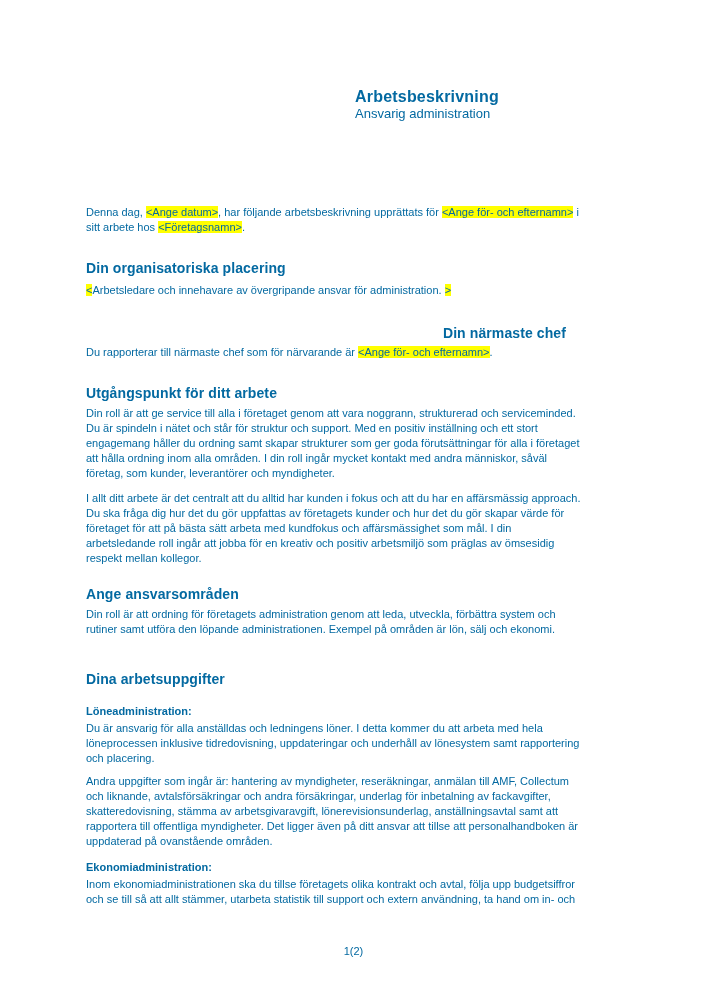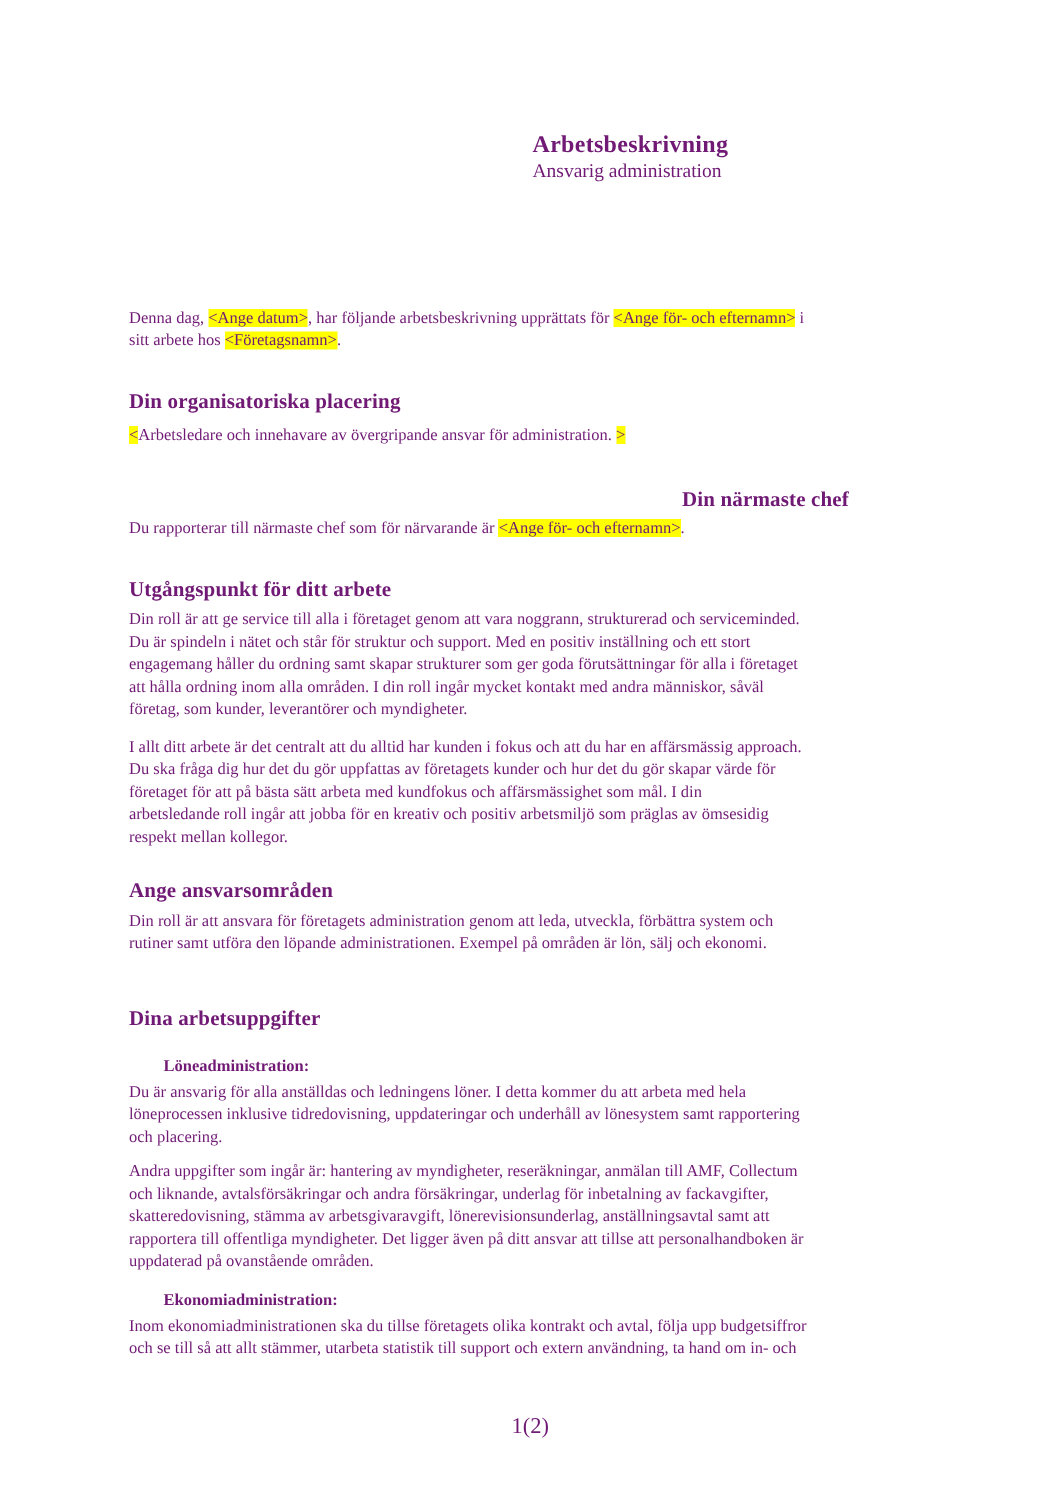--- a/index.html
+++ b/index.html
@@ -1,34 +1,34 @@
 <!DOCTYPE html>
 <html><head>
 <meta charset="utf-8">
 <style>
   html,body{margin:0;padding:0;background:#ffffff;}
   .page{
     position:relative;
     width:626px;height:1000px;
     background:#ffffff;
-    color:#701a75;
-    font-family:Liberation Serif, serif;
+    color:#0369a1;
+    font-family:Liberation Sans, sans-serif;
     overflow:hidden;
   }
   .content{padding:87px 60px 0 86px;}
   .title-block{margin-left:269px;}
   .doc-title{font-size:16px;font-weight:bold;line-height:19px;letter-spacing:0.2px;}
   .doc-subtitle{font-size:13px;line-height:16px;}
   .para .ln{font-size:11px;line-height:15px;white-space:pre;}
   .hl{background:#ffff00;}
   .sec-heading{font-size:14px;font-weight:bold;line-height:17px;letter-spacing:0.1px;}
-  .sub-heading{font-size:11px;font-weight:bold;line-height:15px;margin-left:23px;}
+  .sub-heading{font-size:11px;font-weight:bold;line-height:15px;}
   .footer{
     position:absolute;top:944px;left:0;width:707px;
-    text-align:center;font-size:15px;line-height:15px;
+    text-align:center;font-size:11px;line-height:15px;
   }
   
   .mt-intro{margin-top:83px;}
   .mt-h1{margin-top:25px;}
   .mt-p-after-h{margin-top:6px;}
   .mt-h2{margin-top:27px;text-align:right;}
   .mt-p3{margin-top:3px;}
   .mt-h3{margin-top:25px;}
   .mt-p4{margin-top:4px;}
   .mt-p10{margin-top:10px;}
@@ -76,21 +76,21 @@
     <div class="para mt-p10">
         <div class="ln"><span>I allt ditt arbete är det centralt att du alltid har kunden i fokus och att du har en affärsmässig approach.</span></div>
         <div class="ln"><span>Du ska fråga dig hur det du gör uppfattas av företagets kunder och hur det du gör skapar värde för</span></div>
         <div class="ln"><span>företaget för att på bästa sätt arbeta med kundfokus och affärsmässighet som mål. I din</span></div>
         <div class="ln"><span>arbetsledande roll ingår att jobba för en kreativ och positiv arbetsmiljö som präglas av ömsesidig</span></div>
         <div class="ln"><span>respekt mellan kollegor.</span></div>
       </div>
 
     <div class="sec-heading mt-h4">Ange ansvarsområden</div>
     <div class="para mt-p4">
-        <div class="ln"><span>Din roll är att ansvara för företagets administration genom att leda, utveckla, förbättra system och</span></div>
+        <div class="ln"><span>Din roll är att ordning för företagets administration genom att leda, utveckla, förbättra system och</span></div>
         <div class="ln"><span>rutiner samt utföra den löpande administrationen. Exempel på områden är lön, sälj och ekonomi.</span></div>
       </div>
 
     <div class="sec-heading mt-h5">Dina arbetsuppgifter</div>
 
     <div class="sub-heading mt-sub1">Löneadministration:</div>
     <div class="para mt-p2">
         <div class="ln"><span>Du är ansvarig för alla anställdas och ledningens löner. I detta kommer du att arbeta med hela</span></div>
         <div class="ln"><span>löneprocessen inklusive tidredovisning, uppdateringar och underhåll av lönesystem samt rapportering</span></div>
         <div class="ln"><span>och placering.</span></div>

